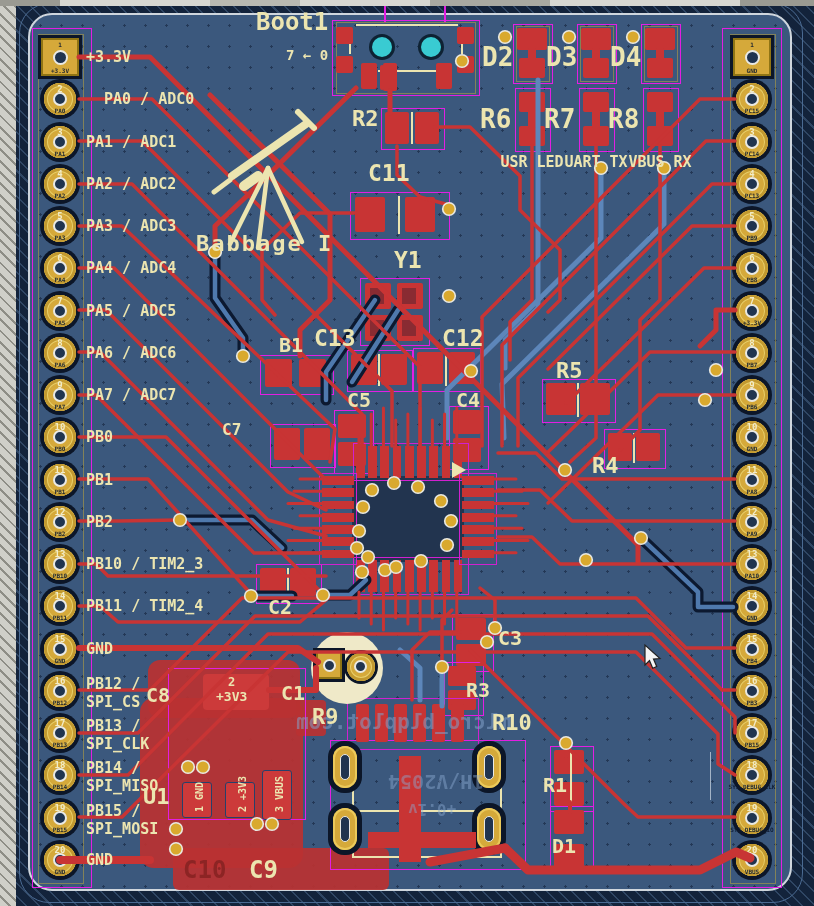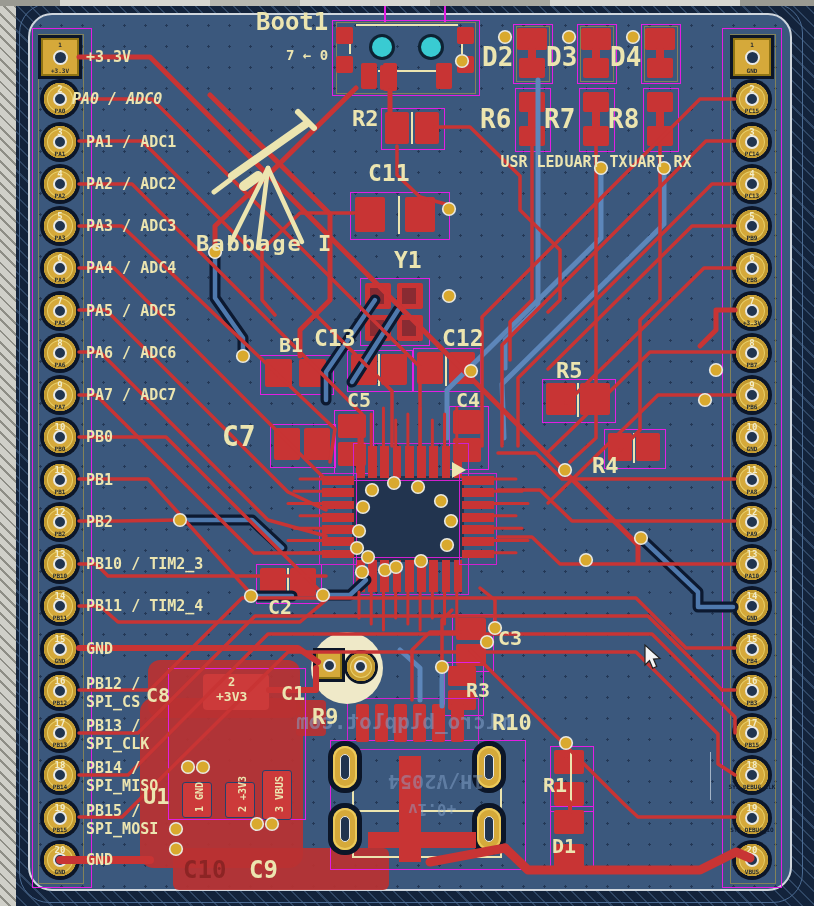--- a/index.html
+++ b/index.html
@@ -850,21 +850,21 @@
         <line x1="298" y1="112" x2="314" y2="128" stroke="#ece5b0" stroke-width="6" stroke-linecap="round"></line>
         <line x1="214" y1="192" x2="230" y2="180" stroke="#ece5b0" stroke-width="5" stroke-linecap="round"></line>
         <line x1="268" y1="168" x2="258" y2="248" stroke="#ece5b0" stroke-width="4.5" stroke-linecap="round"></line>
         <line x1="268" y1="168" x2="230" y2="244" stroke="#ece5b0" stroke-width="4.5" stroke-linecap="round"></line>
         <line x1="268" y1="168" x2="302" y2="242" stroke="#ece5b0" stroke-width="4.5" stroke-linecap="round"></line>
         <line x1="244" y1="186" x2="258" y2="176" stroke="#ece5b0" stroke-width="10" stroke-linecap="round"></line>
       </g>
     </svg>
   <div id="silk-layer-el" class="abs">
       <div class="pinlabel" style="left: 86px; top: 48px; z-index: 12;">+3.3V</div>
-      <div class="pinlabel" style="left: 72px; top: 90.25px; z-index: 12; font-style: italic;">PA0 / ADC0</div>
+      <div class="pinlabel" style="left: 104px; top: 90.25px; z-index: 12;">PA0 / ADC0</div>
       <div class="pinlabel" style="left: 86px; top: 132.5px; z-index: 12;">PA1 / ADC1</div>
       <div class="pinlabel" style="left: 86px; top: 174.75px; z-index: 12;">PA2 / ADC2</div>
       <div class="pinlabel" style="left: 86px; top: 217px; z-index: 12;">PA3 / ADC3</div>
       <div class="pinlabel" style="left: 86px; top: 259.25px; z-index: 12;">PA4 / ADC4</div>
       <div class="pinlabel" style="left: 86px; top: 301.5px; z-index: 12;">PA5 / ADC5</div>
       <div class="pinlabel" style="left: 86px; top: 343.75px; z-index: 12;">PA6 / ADC6</div>
       <div class="pinlabel" style="left: 86px; top: 386px; z-index: 12;">PA7 / ADC7</div>
       <div class="pinlabel" style="left: 86px; top: 428.25px; z-index: 12;">PB0</div>
       <div class="pinlabel" style="left: 86px; top: 470.5px; z-index: 12;">PB1</div>
       <div class="pinlabel" style="left: 86px; top: 512.75px; z-index: 12;">PB2</div>
@@ -881,30 +881,30 @@
 SPI_MOSI</div>
       <div class="pinlabel" style="left: 86px; top: 850.75px; z-index: 12;">GND</div>
       <div class="silk" style="left:482px;top:44px;font-size:26px">D2</div>
       <div class="silk" style="left:480px;top:106px;font-size:26px">R6</div>
       <div class="silk" style="left:498px;top:155px;font-size:15px;width:68px;text-align:center">USR LED</div>
       <div class="silk" style="left:546px;top:44px;font-size:26px">D3</div>
       <div class="silk" style="left:544px;top:106px;font-size:26px">R7</div>
       <div class="silk" style="left:562px;top:155px;font-size:15px;width:68px;text-align:center">UART TX</div>
       <div class="silk" style="left:610px;top:44px;font-size:26px">D4</div>
       <div class="silk" style="left:608px;top:106px;font-size:26px">R8</div>
-      <div class="silk" style="left:626px;top:155px;font-size:15px;width:68px;text-align:center">UART RX</div>
+      <div class="silk" style="left:626px;top:155px;font-size:15px;width:68px;text-align:center">VBUS RX</div>
       <div class="complabel" style="left:352px;top:106px;font-size:22px;color:#ece5b0">R2</div>
       <div class="complabel" style="left:368px;top:160px;font-size:23px;color:#ece5b0">C11</div>
       <div class="complabel" style="left:394px;top:247px;font-size:23px;color:#ece5b0">Y1</div>
       <div class="complabel" style="left:279px;top:333px;font-size:20px;color:#ece5b0">B1</div>
       <div class="complabel" style="left:314px;top:325px;font-size:23px;color:#ece5b0">C13</div>
       <div class="complabel" style="left:442px;top:325px;font-size:23px;color:#ece5b0">C12</div>
       <div class="complabel" style="left:347px;top:388px;font-size:20px;color:#ece5b0">C5</div>
       <div class="complabel" style="left:456px;top:388px;font-size:20px;color:#ece5b0">C4</div>
-      <div class="complabel" style="left:222px;top:420px;font-size:28px;color:#ece5b0">C7</div>
+      <div class="complabel" style="left:222px;top:420px;font-size:16px;color:#ece5b0">C7</div>
       <div class="complabel" style="left:556px;top:358px;font-size:22px;color:#ece5b0">R5</div>
       <div class="complabel" style="left:592px;top:453px;font-size:22px;color:#ece5b0">R4</div>
       <div class="complabel" style="left:268px;top:595px;font-size:20px;color:#ece5b0">C2</div>
       <div class="complabel" style="left:498px;top:626px;font-size:20px;color:#ece5b0">C3</div>
       <div class="complabel" style="left:466px;top:678px;font-size:20px;color:#ece5b0">R3</div>
       <div class="complabel" style="left:312px;top:704px;font-size:22px;color:#ece5b0">R9</div>
       <div class="complabel" style="left:492px;top:710px;font-size:22px;color:#ece5b0">R10</div>
       <div class="complabel" style="left:543px;top:773px;font-size:20px;color:#ece5b0">R1</div>
       <div class="complabel" style="left:552px;top:834px;font-size:20px;color:#ece5b0">D1</div>
       <div class="complabel" style="left:281px;top:681px;font-size:20px;color:#ece5b0">C1</div>

